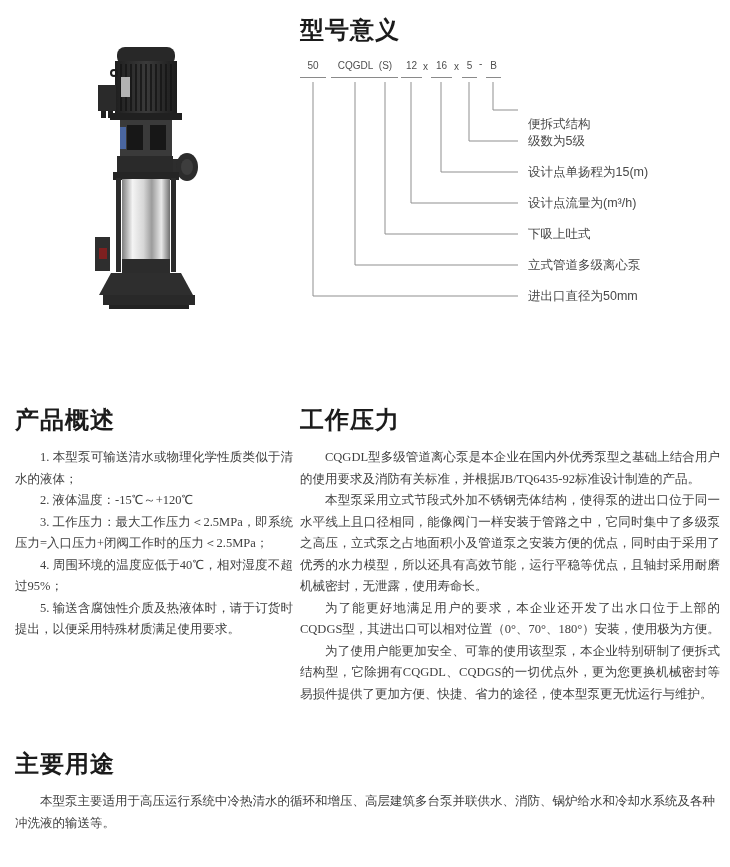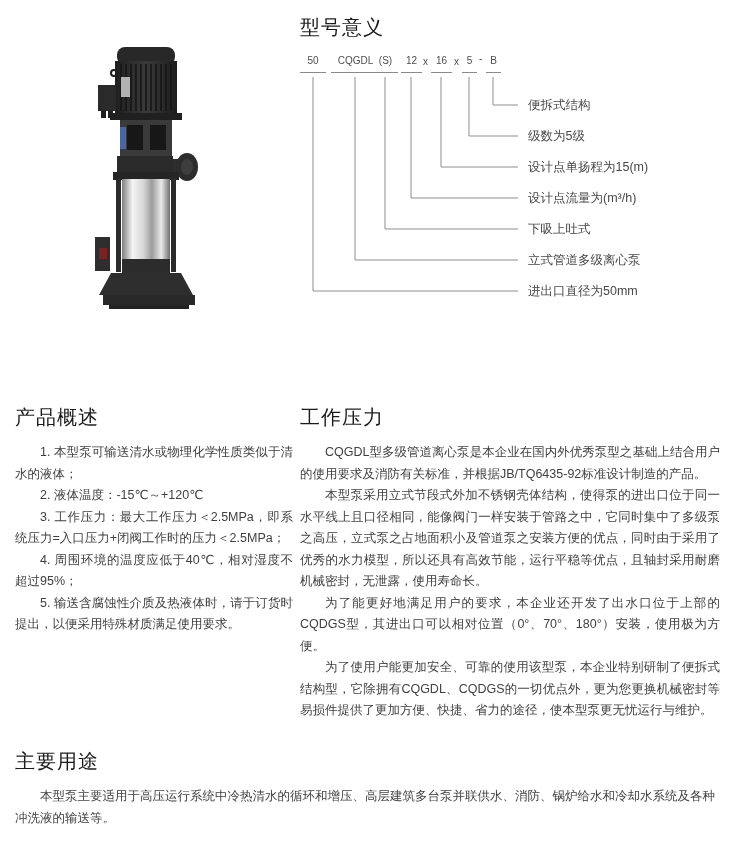--- a/index.html
+++ b/index.html
@@ -4,21 +4,21 @@
 <style>
   * { margin:0; padding:0; box-sizing:border-box; }
   html,body { background:#ffffff; }
   body {
     width:730px; height:867px; position:relative; overflow:hidden;
     font-family:"Liberation Sans","DejaVu Sans",sans-serif;
     color:#404040;
   }
   .abs { position:absolute; }
   h2.sec-title {
-    font-size:20px; font-weight:400; color:#1b1b1b; letter-spacing:1px;
+    font-size:24px; font-weight:700; color:#1b1b1b; letter-spacing:1px;
   }
   
   .pump-figure { left:95px; top:45px; width:112px; height:276px; }
   
   .model-section { left:300px; top:14px; width:428px; }
   .model-diagram { position:relative; margin-top:14px; height:252px; width:428px; }
   .code-seg {
     position:absolute; top:0; height:18px; text-align:center;
     font-size:10px; color:#4e4e4e; border-bottom:1px solid #8a8a8a;
   }
@@ -27,21 +27,21 @@
   }
   .diagram-lines { position:absolute; left:0; top:0; width:428px; height:252px; }
   .code-label {
     position:absolute; left:228px; height:18px; line-height:18px;
     font-size:12.5px; color:#484848; white-space:nowrap;
   }
   
   .working-section { left:15px; top:404px; width:278px; }
   .overview-section { left:300px; top:404px; width:420px; }
   .uses-section { left:15px; top:748px; width:700px; }
-  .body-text { margin-top:11px; }
+  .body-text { margin-top:11px;font-family:Liberation Serif, serif; }
   .body-text p {
     font-size:12.5px; line-height:1.72; color:#3f3f3f;
     text-indent:2em; text-align:justify;
   }
 </style>
 </head>
 <body>
 
 <div class="abs pump-figure">
   <svg width="112" height="276" viewBox="0 0 112 276" xmlns="http://www.w3.org/2000/svg">
@@ -135,21 +135,21 @@
     <svg class="diagram-lines" viewBox="0 0 428 252" xmlns="http://www.w3.org/2000/svg" fill="none" stroke="#8f8f8f" stroke-width="1">
       <polyline points="193,22 193,50 218,50"></polyline>
       <polyline points="169,22 169,81 218,81"></polyline>
       <polyline points="141,22 141,112 218,112"></polyline>
       <polyline points="111,22 111,143 218,143"></polyline>
       <polyline points="85,22 85,174 218,174"></polyline>
       <polyline points="55,22 55,205 218,205"></polyline>
       <polyline points="13,22 13,236 218,236"></polyline>
     </svg>
 
-    <div class="code-label" style="top:41px">便拆式结构</div>
+    <div class="code-label" style="top:55px">便拆式结构</div>
     <div class="code-label" style="top:72px">级数为5级</div>
     <div class="code-label" style="top:103px">设计点单扬程为15(m)</div>
     <div class="code-label" style="top:134px">设计点流量为(m³/h)</div>
     <div class="code-label" style="top:165px">下吸上吐式</div>
     <div class="code-label" style="top:196px">立式管道多级离心泵</div>
     <div class="code-label" style="top:227px">进出口直径为50mm</div>
   </div>
 </section>
 
 <section class="abs working-section">

